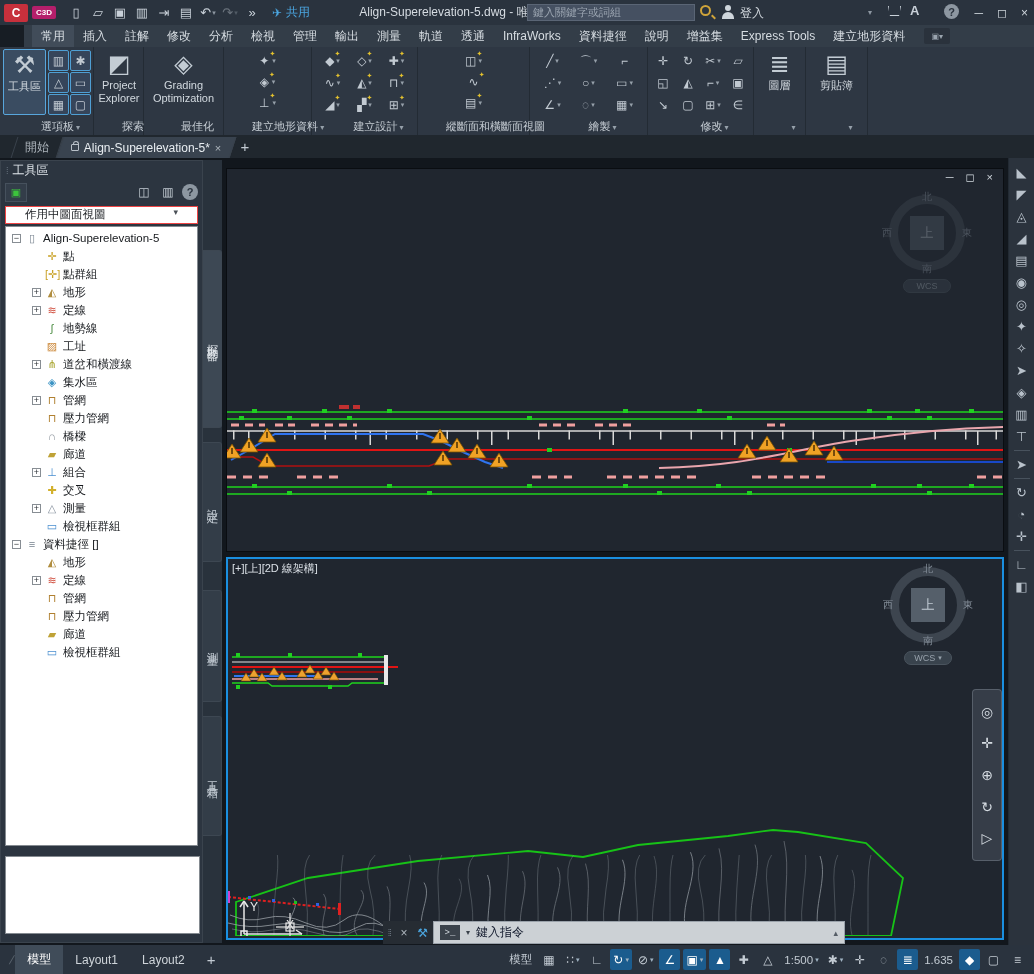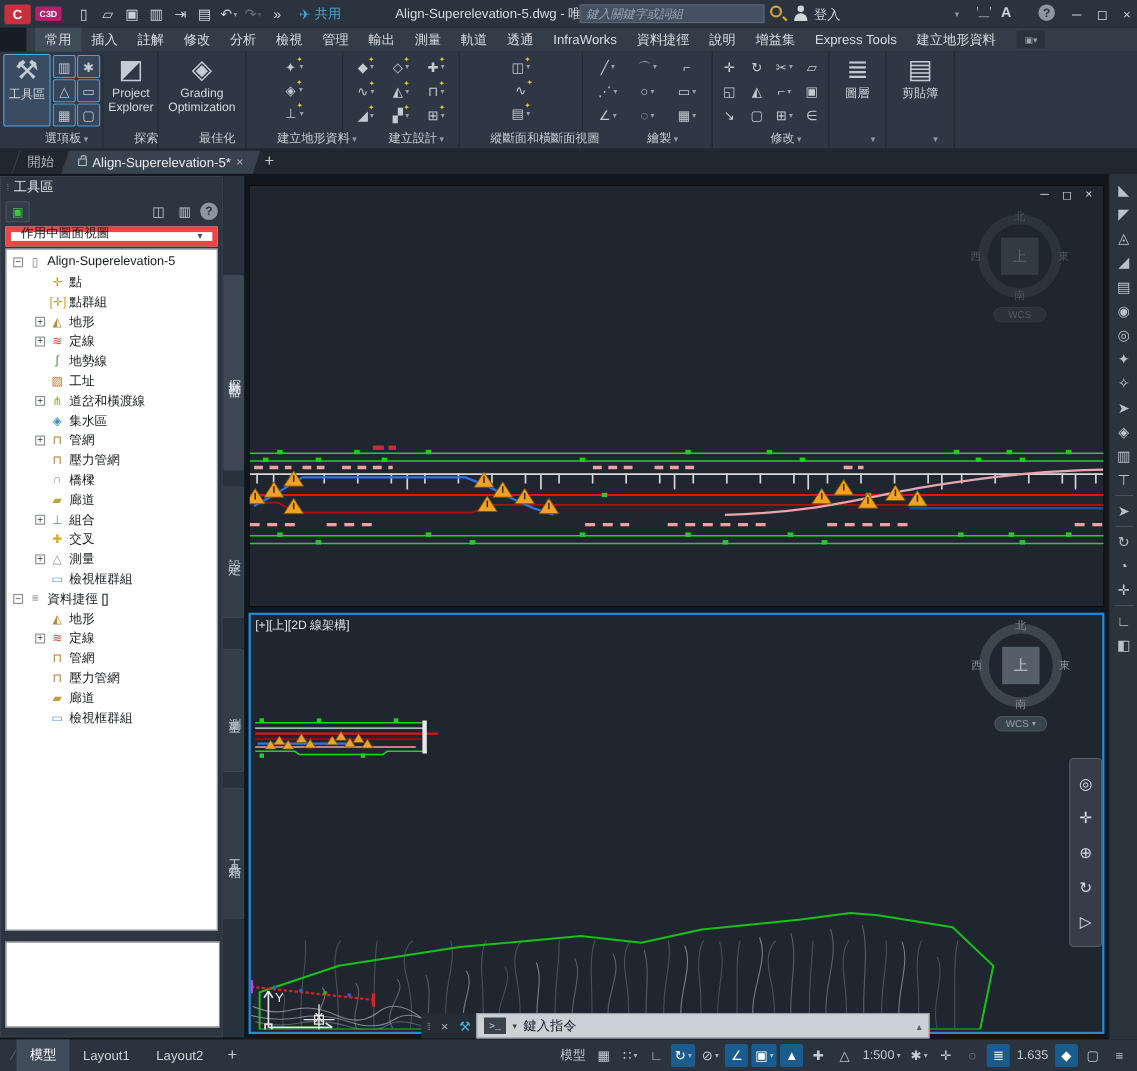--- a/index.html
+++ b/index.html
@@ -9,21 +9,21 @@
   
   .titlebar{position:absolute;left:0;top:0;width:1034px;height:25px;background:#2a333e;display:flex;align-items:center;gap:4px;padding:0 4px;z-index:30;}
   .app-btn{width:24px;height:18px;background:#c7303c;color:#fff;font-weight:bold;font-size:12px;display:flex;align-items:center;justify-content:center;border-radius:2px;}
   .c3d-badge{background:#b51f6b;color:#fff;font-size:8px;font-weight:bold;padding:2px 4px;border-radius:2px;}
   .qat{display:flex;align-items:center;gap:2px;margin-left:6px;}
   .qat-btn{min-width:20px;height:20px;display:flex;align-items:center;justify-content:center;color:#c9d1d9;font-size:13px;}
   .qat-btn.has-arrow::after{content:"▾";font-size:7px;color:#8d97a1;margin-left:1px;}
   .qat-btn.dim{opacity:.4;}
   .share-btn{display:flex;align-items:center;gap:4px;color:#4ba6e0;font-size:12px;margin-left:6px;}
   .tb-title{position:absolute;left:320px;top:4px;width:260px;text-align:center;color:#d6dce2;font-size:12px;white-space:nowrap;}
-  .tb-search{position:absolute;left:527px;top:4px;width:168px;height:17px;background:#455061;border:1px solid #5a6575;color:#9aa4b0;font-style:italic;font-size:11px;display:flex;align-items:center;padding:4px 5px;}
+  .tb-search{position:absolute;left:527px;top:4px;width:168px;height:17px;background:#455061;border:1px solid #5a6575;color:#9aa4b0;font-size:11px;display:flex;align-items:center;padding:4px 5px;}
   .mag-icon{position:absolute;left:700px;top:5px;width:11px;height:11px;border:2px solid #cfa43a;border-radius:50%;}
   .mag-icon::after{content:"";position:absolute;left:9px;top:9px;width:5px;height:2px;background:#cfa43a;transform:rotate(45deg);}
   .person-icon{position:absolute;left:722px;top:5px;width:12px;height:14px;}
   .person-icon::before{content:"";position:absolute;left:3px;top:0;width:6px;height:6px;border-radius:50%;background:#cfd6dc;}
   .person-icon::after{content:"";position:absolute;left:0;top:7px;width:12px;height:7px;border-radius:6px 6px 0 0;background:#cfd6dc;}
   .signin-label{position:absolute;left:740px;top:5px;color:#d2d8de;font-size:12px;}
   .tb-dd1{position:absolute;left:868px;top:8px;color:#8d97a1;font-size:8px;}
   .cart-icon{position:absolute;left:888px;top:6px;width:13px;height:10px;border:1.5px solid #c9d1d9;border-top:none;clip-path:polygon(0 0,100% 0,85% 100%,15% 100%);}
   .adsk-icon{position:absolute;left:910px;top:3px;color:#c9d1d9;font-size:13px;font-weight:bold;}
   .help-circ{position:absolute;left:944px;top:4px;width:15px;height:15px;border-radius:50%;background:#8d97a1;color:#2a333e;font-weight:bold;font-size:11px;display:flex;align-items:center;justify-content:center;}
@@ -85,21 +85,21 @@
 
   
   .toolspace{position:absolute;left:0;top:2px;width:203px;height:783px;background:#2c3540;border:1px solid #3a434d;}
   .ts-titlebar{height:19px;display:flex;align-items:center;gap:5px;padding:0 5px;color:#dde3e8;font-size:12px;background:#2c3540;}
   .ts-grip{color:#6c7682;font-size:9px;letter-spacing:-1px;}
   .ts-iconrow{height:24px;display:flex;align-items:center;padding:0 4px;gap:4px;}
   .ts-active-dwg{width:22px;height:19px;background:#333d49;border:1px solid #46515d;display:flex;align-items:center;justify-content:center;color:#3cc43c;font-size:11px;}
   .ts-iconrow .spacer{flex:1;}
   .ts-hicon{width:20px;height:19px;display:flex;align-items:center;justify-content:center;color:#c3cbd3;font-size:12px;}
   .ts-help{width:16px;height:16px;border-radius:50%;background:#8d97a1;color:#2a333e;font-size:11px;font-weight:bold;display:flex;align-items:center;justify-content:center;}
-  .ts-combo{margin:2px 4px;height:18px;background:#fff;border:5px solid #ef4444;display:flex;align-items:flex-end;justify-content:space-between;padding:0 9px;color:#16191d;font-size:11.5px;}
+  .ts-combo{margin:2px 4px;height:18px;background:#fff;border:1px solid #ef4444;display:flex;align-items:flex-start;justify-content:space-between;padding:0 19px;color:#16191d;font-size:11.5px;}
   .ts-combo .dd{color:#4a5057;font-size:9px;}
   .ts-tree{margin:2px 4px 0 4px;height:620px;background:#fff;border:1px solid #848a90;overflow:hidden;padding-top:2px;}
   .tree-row{display:flex;align-items:center;height:18px;padding-left:6px;gap:4px;color:#15181c;font-size:11.5px;white-space:nowrap;}
   .tree-row.lvl1{padding-left:26px;}
   .tw{width:9px;height:9px;border:1px solid #878d93;background:#fff;color:#30353a;font-size:9px;line-height:7px;text-align:center;flex:none;visibility:hidden;}
   .st-minus .tw{visibility:visible;}
   .st-minus .tw::before{content:"−";}
   .st-plus .tw{visibility:visible;}
   .st-plus .tw::before{content:"+";}
   .ti{width:14px;text-align:center;font-size:11px;color:var(--ic,#666);flex:none;}

